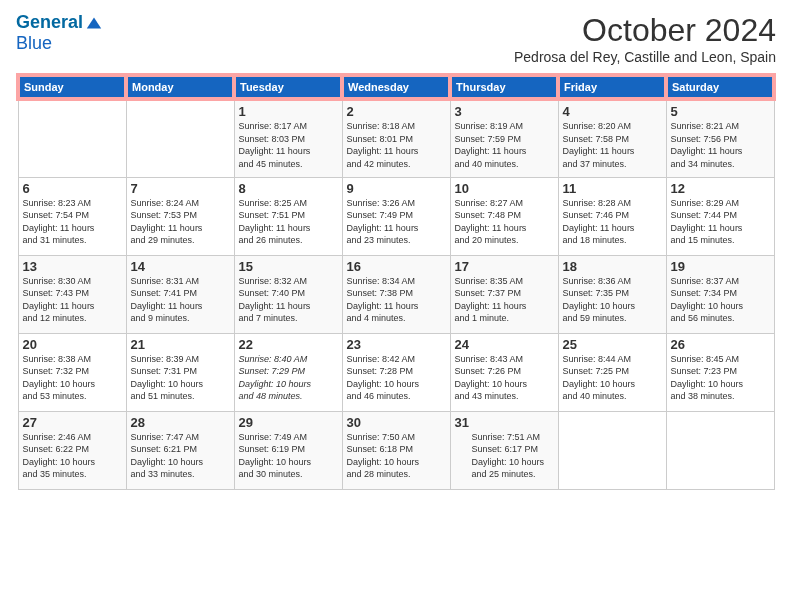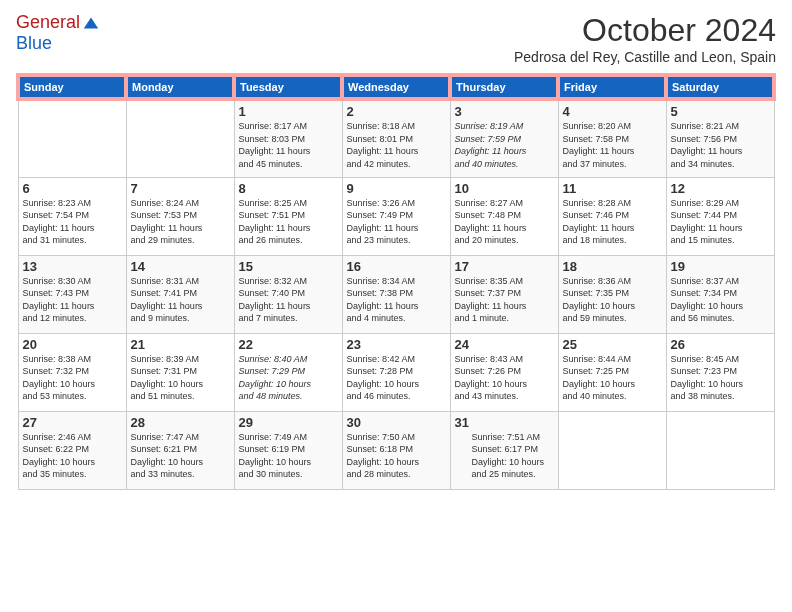--- a/index.html
+++ b/index.html
@@ -25,22 +25,22 @@
       display: flex;
       flex-direction: column;
       align-items: flex-start;
     }
     .logo-text {
       display: flex;
       align-items: center;
     }
     .logo-general {
       font-size: 18px;
-      font-weight: normal;
-      color: #b91c1c;
+      font-weight: bold;
+      color: #0369a1;
     }
     .logo-blue {
       font-size: 18px;
       font-weight: normal;
       color: #1565c0;
     }
     .logo-icon {
       width: 18px;
       height: 18px;
       margin-left: 2px;
@@ -144,21 +144,21 @@
           </td>
           <td>
             <span class="day-num">2</span>
             <div class="day-info" style="white-space: pre-line;">Sunrise: 8:18 AM
 Sunset: 8:01 PM
 Daylight: 11 hours
 and 42 minutes.</div>
           </td>
           <td>
             <span class="day-num">3</span>
-            <div class="day-info" style="white-space: pre-line; font-style: italic;">Sunrise: 8:19 AM
+            <div class="day-info" style="white-space: pre-line;">Sunrise: 8:19 AM
 Sunset: 7:59 PM
 Daylight: 11 hours
 and 40 minutes.</div>
           </td>
           <td>
             <span class="day-num">4</span>
             <div class="day-info" style="white-space: pre-line;">Sunrise: 8:20 AM
 Sunset: 7:58 PM
 Daylight: 11 hours
 and 37 minutes.</div>

